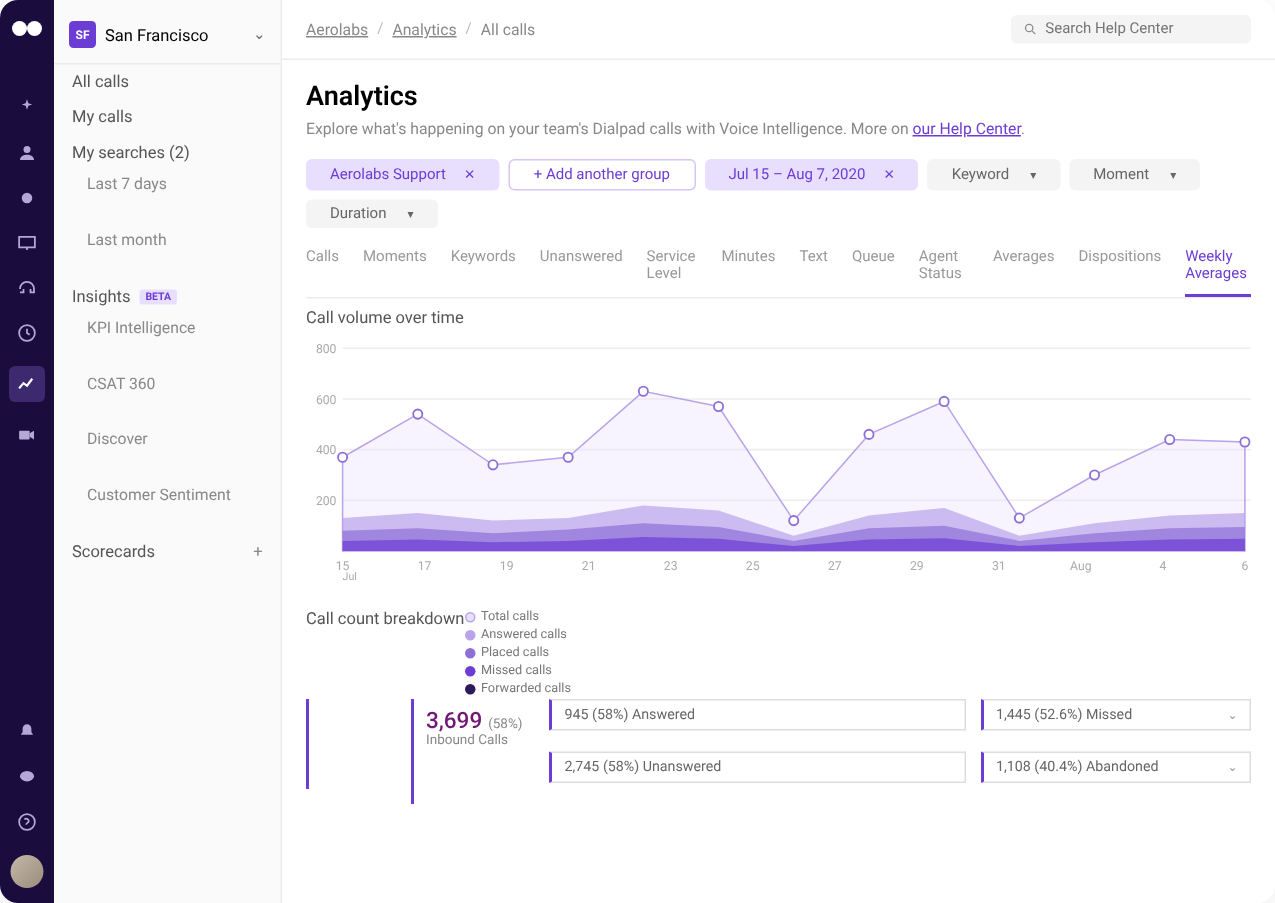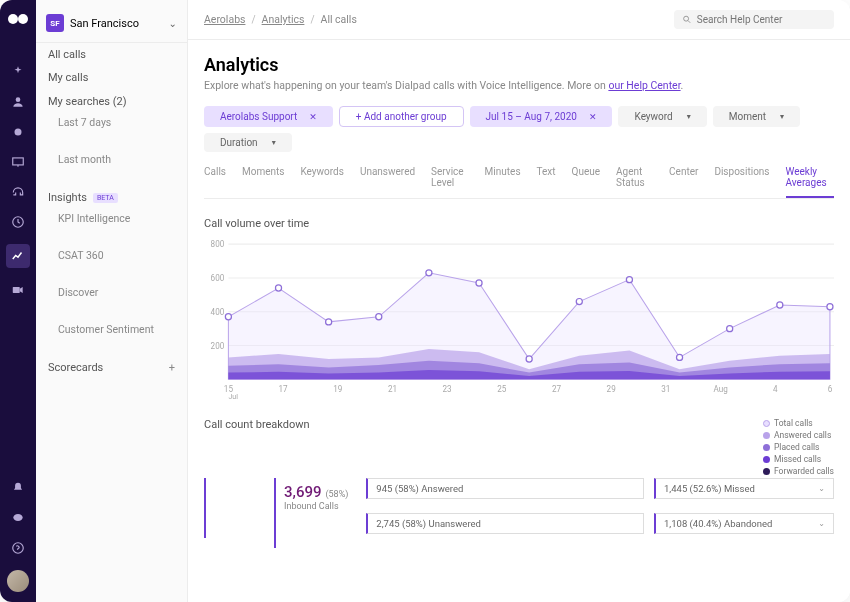--- a/index.html
+++ b/index.html
@@ -15,41 +15,41 @@
 .rail .sp{flex:1}
 .rail .avatar{width:22px;height:22px;border-radius:50%;background:linear-gradient(135deg,#c4b8a8,#9a8c7a)}
 .side{width:152px;background:#fafafa;border-right:1px solid #ececec;padding:10px 0;font-size:11px}
 .side-hd{display:flex;align-items:center;padding:4px 10px 10px;gap:6px;border-bottom:1px solid #ececec;margin-bottom:0}
 .side-hd .sq{width:18px;height:18px;background:#6c3dd4;border-radius:3px;color:#fff;font-size:8px;font-weight:700;display:flex;align-items:center;justify-content:center}
 .side-hd .nm{font-size:11px;font-weight:400;flex:1}
 .side-hd .chev{font-size:10px;color:#666}
 .side .it{padding:5px 12px;color:#555;cursor:pointer}
 .side .it.sub{padding-left:22px;color:#888;font-size:10.5px}
 .side .sect{padding:6px 12px 3px;color:#555;display:flex;align-items:center;gap:6px}
-.side .beta{background:#e8dfff;color:#6c3dd4;font-size:7px;font-weight:400;padding:1px 4px;border-radius:2px}
+.side .beta{background:#e8dfff;color:#6c3dd4;font-size:7px;font-weight:700;padding:1px 4px;border-radius:2px}
 .side .plus{margin-left:auto;color:#888}
 .main{flex:1;overflow:auto;background:#fff}
 .topbar{display:flex;align-items:center;padding:10px 16px;border-bottom:1px solid #ececec;gap:6px}
 .crumb{font-size:10.5px;color:#888;text-decoration:underline;cursor:pointer}
 .crumb.last{text-decoration:none}
 .sep{color:#bbb;font-size:10px}
 .search{margin-left:auto;background:#f4f4f4;border-radius:4px;padding:4px 8px;display:flex;align-items:flex-end;gap:5px;width:160px}
 .search input{border:none;background:transparent;font-size:10px;outline:none;width:100%;color:#888}
 .content{padding:14px 16px}
 h1{font-size:18px;font-weight:600;margin-bottom:4px}
 .sub{font-size:10.5px;color:#888;margin-bottom:14px}
 .sub a{color:#6c3dd4;text-decoration:underline}
 .filters{display:flex;gap:6px;margin-bottom:14px;flex-wrap:wrap}
 .chip{padding:4px 16px;border-radius:4px;font-size:10px;display:flex;align-items:center;gap:12px;cursor:pointer}
 .chip.purple{background:#e8dfff;color:#6c3dd4}
 .chip.outline{border:1px solid #d4c5f5;color:#6c3dd4;background:#fff}
 .chip.light{background:#f4f4f4;color:#666}
 .chip .x{font-size:9px}
 .chip .dd{font-size:8px;margin-left:2px}
-.tabs{display:flex;gap:16px;border-bottom:1px solid #ececec;margin-bottom:18px}
+.tabs{display:flex;gap:16px;border-bottom:1px solid #ececec;margin-bottom:6px}
 .tab{font-size:10px;color:#999;padding:0 0 8px;cursor:pointer}
 .tab.active{color:#6c3dd4;border-bottom:2px solid #6c3dd4}
 .sect-title{font-size:11px;color:#555;margin-bottom:10px}
 .chart{position:relative;height:160px;margin-bottom:18px}
 .chart svg{width:100%;height:100%}
 .breakdown{display:flex;gap:10px;align-items:flex-start}
 .bk-left{display:flex;gap:10px;flex:1}
 .bk-col{border-left:2px solid #6c3dd4;padding:4px 8px}
 .bk-big{font-size:15px;color:#701a75;font-weight:500}
 .bk-lbl{font-size:9px;color:#888}
@@ -204,21 +204,21 @@
       <div class="tabs" id="tabs">
           <div class="tab">Calls</div>
           <div class="tab">Moments</div>
           <div class="tab">Keywords</div>
           <div class="tab">Unanswered</div>
           <div class="tab">Service Level</div>
           <div class="tab">Minutes</div>
           <div class="tab">Text</div>
           <div class="tab">Queue</div>
           <div class="tab">Agent Status</div>
-          <div class="tab">Center</div>
+          <div class="tab">Averages</div>
           <div class="tab">Dispositions</div>
           <div class="tab active">Weekly Averages</div>
         </div>
 
       <div class="sect-title">Call volume over time</div>
       <div class="chart">
         <svg id="chart-svg" viewBox="0 0 620 155" preserveAspectRatio="none">
             <line x1="24" y1="102.25" x2="620" y2="102.25" stroke="#eee"></line>
             <text x="20" y="105.25" text-anchor="end" font-size="8" fill="#aaa">200</text>
             <line x1="24" y1="69.5" x2="620" y2="69.5" stroke="#eee"></line>
@@ -253,21 +253,21 @@
             <text x="346.90909090909093" y="147" text-anchor="middle" font-size="8" fill="#aaa">27</text>
             <text x="400.72727272727275" y="147" text-anchor="middle" font-size="8" fill="#aaa">29</text>
             <text x="454.54545454545456" y="147" text-anchor="middle" font-size="8" fill="#aaa">31</text>
             <text x="508.3636363636364" y="147" text-anchor="middle" font-size="8" fill="#aaa">Aug</text>
             <text x="562.1818181818182" y="147" text-anchor="middle" font-size="8" fill="#aaa">4</text>
             <text x="616" y="147" text-anchor="middle" font-size="8" fill="#aaa">6</text>
             <text x="24" y="154" font-size="7" fill="#aaa">Jul</text>
           </svg>
       </div>
 
-      <div style="display:flex;justify-content:space-between;align-items:flex-start">
+      <div style="display:flex;align-items:flex-start">
         <div class="sect-title">Call count breakdown</div>
         <div class="legend">
           <div>
               <span class="dot" style="background:#e8dfff;border:1px solid #b9a3ea"></span>
               <span>Total calls</span>
             </div>
           <div>
               <span class="dot" style="background:#b9a3ea"></span>
               <span>Answered calls</span>
             </div>

